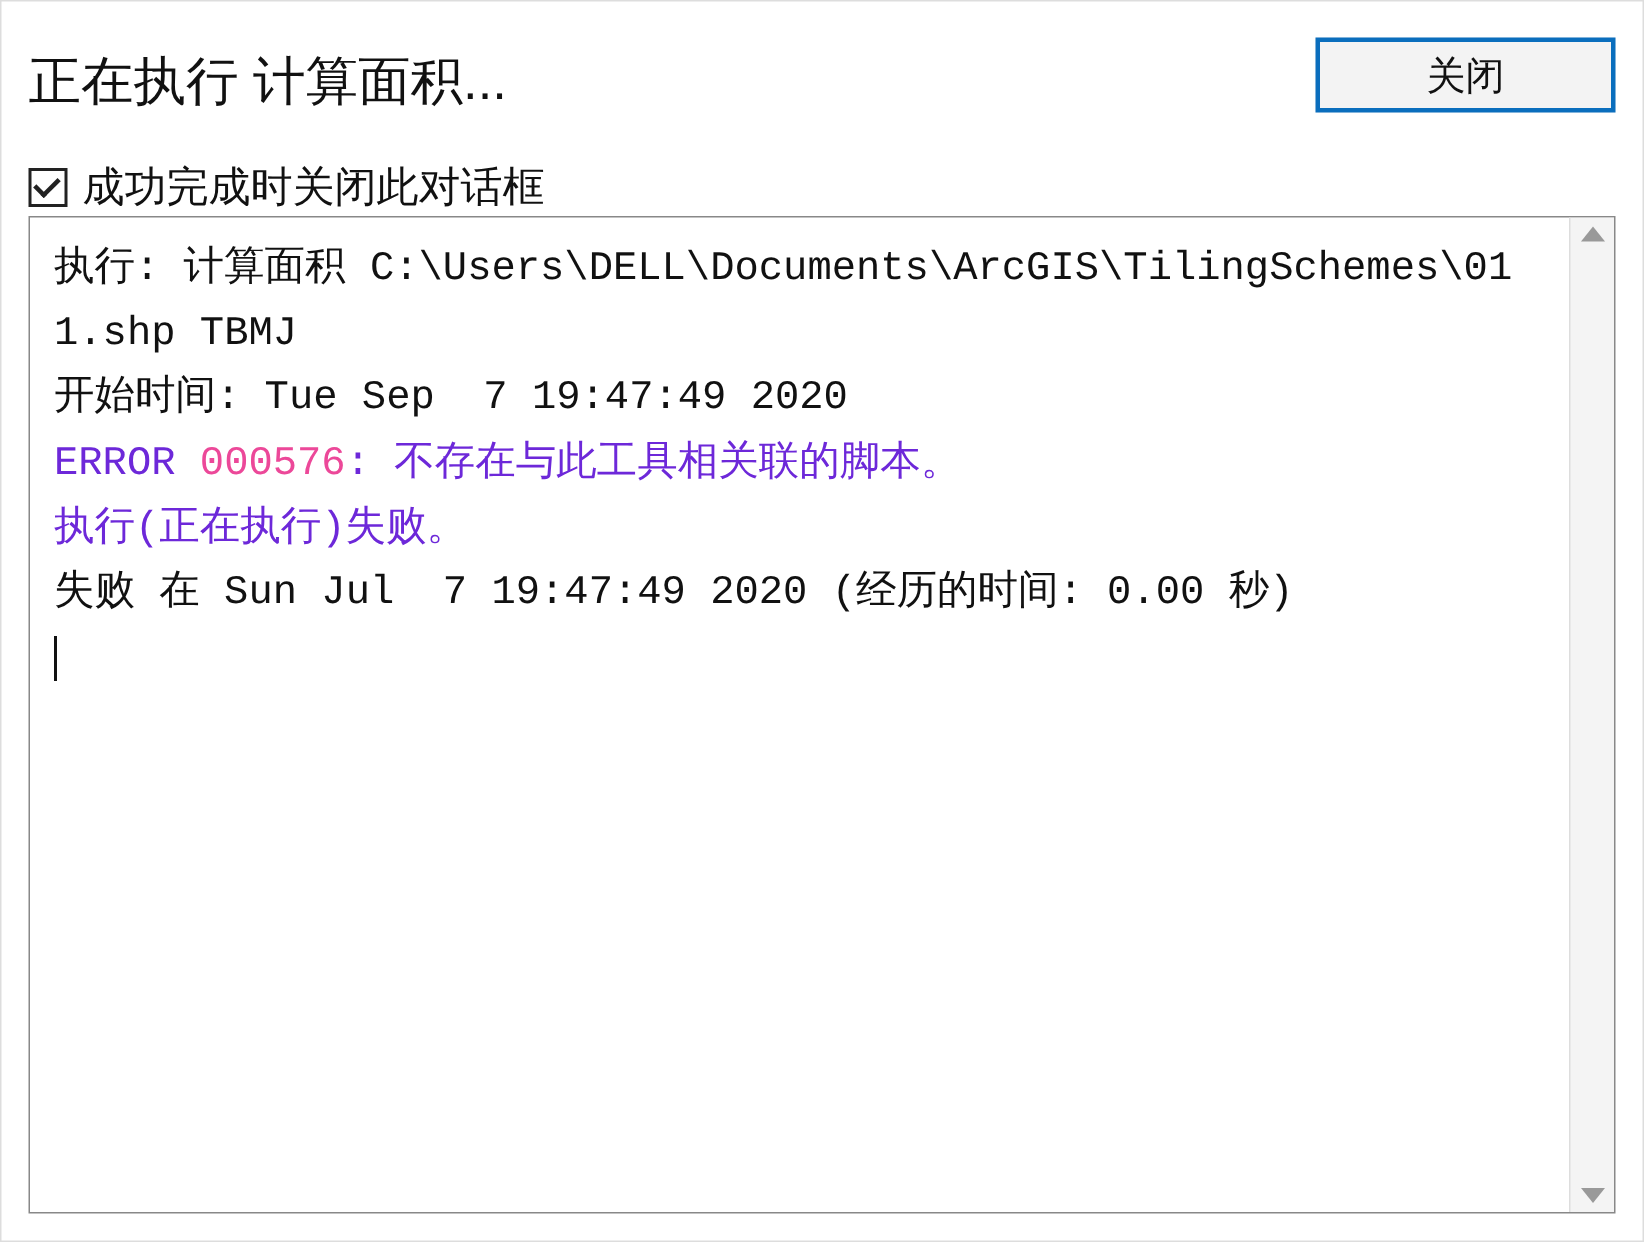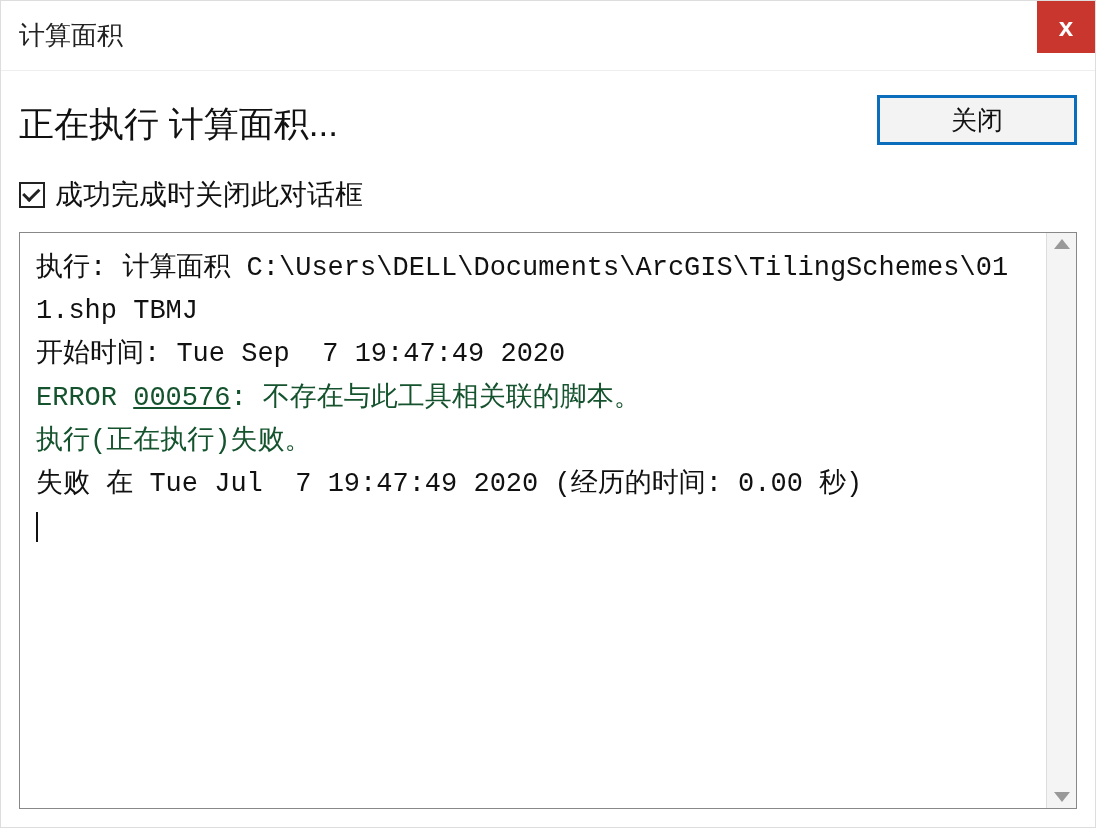--- a/index.html
+++ b/index.html
@@ -81,21 +81,20 @@
     }
     .btn-close-dialog {
       border: 3px solid #0a6ebd;
       background: #f3f3f3;
     }
     .checkbox-row {
       display: flex;
       align-items: center;
       gap: 10px;
       margin-top: 28px;
-      margin-bottom: 18px;
       font-size: 28px;
       color: #111;
     }
     .checkbox {
       width: 26px;
       height: 26px;
       border: 2px solid #222;
       display: flex;
       align-items: center;
       justify-content: center;
@@ -122,24 +121,23 @@
       padding: 14px 14px 14px 16px;
       font-family: "Consolas", "Courier New", monospace;
       font-size: 27px;
       line-height: 1.6;
       color: #111;
       white-space: pre-wrap;
       word-break: break-all;
       overflow: hidden;
     }
     .log-black { color: #111; }
-    .log-red { color: #14532d; }
+    .log-red { color: #6d28d9; }
     .log-link {
-      color: #14532d;
-      text-decoration: underline;
+      color: #ec4899;
       cursor: pointer;
     }
     .cursor-caret {
       display: inline-block;
       width: 2px;
       height: 30px;
       background: #111;
       vertical-align: text-bottom;
       margin-left: 0;
     }
@@ -165,26 +163,20 @@
     .arrow-down {
       border-left: 8px solid transparent;
       border-right: 8px solid transparent;
       border-top: 10px solid #999;
     }
   </style>
 </head>
 <body>
 
 <div class="window">
-  <div class="titlebar">
-    <div class="titlebar-title">计算面积</div>
-    <div class="close-btn">
-      <span>x</span>
-    </div>
-  </div>
 
   <div class="content">
     <div class="top-row">
       <div class="status-text">正在执行 计算面积...</div>
       <div class="buttons-col">
         <button class="btn btn-close-dialog">关闭</button>
       </div>
     </div>
 
     <div class="checkbox-row">
@@ -192,21 +184,21 @@
         <div class="checkmark"></div>
       </div>
       <span>成功完成时关闭此对话框</span>
     </div>
 
     <div class="log-box">
       <div class="log-inner"><span class="log-black">执行: 计算面积 C:\Users\DELL\Documents\ArcGIS\TilingSchemes\011.shp TBMJ</span>
 <span class="log-black">开始时间: Tue Sep  7 19:47:49 2020</span>
 <span class="log-red">ERROR </span><span class="log-link">000576</span><span class="log-red">: 不存在与此工具相关联的脚本。</span>
 <span class="log-red">执行(正在执行)失败。</span>
-<span class="log-black">失败 在 Tue Jul  7 19:47:49 2020 (经历的时间: 0.00 秒)</span>
+<span class="log-black">失败 在 Sun Jul  7 19:47:49 2020 (经历的时间: 0.00 秒)</span>
 <span class="cursor-caret"></span></div>
       <div class="scrollbar">
         <div class="scroll-arrow arrow-up"></div>
         <div class="scroll-arrow arrow-down"></div>
       </div>
     </div>
   </div>
 </div>
 
 </body></html>

